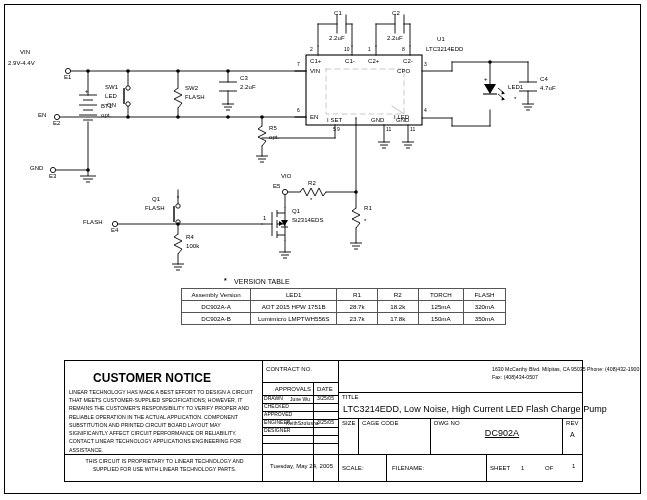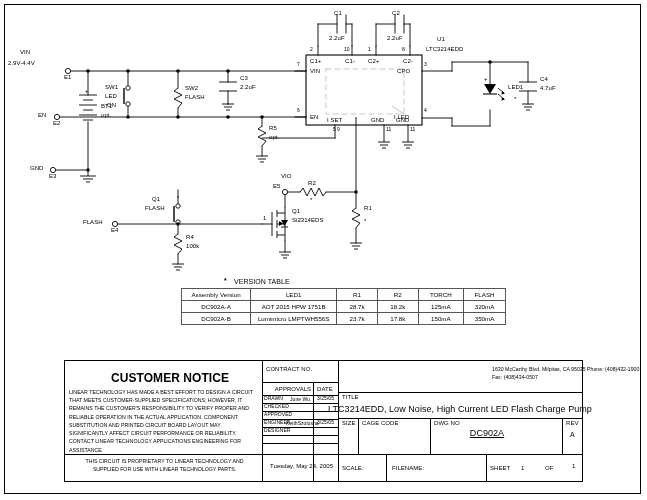--- a/index.html
+++ b/index.html
@@ -3,21 +3,21 @@
 <meta charset="utf-8">
 <style>
   html,body{margin:0;padding:0;background:#ffffff;}
   body{width:647px;height:500px;font-family:"Liberation Sans",sans-serif;color:#000;}
   #sheet{position:relative;width:647px;height:500px;overflow:hidden;background:#fff;}
   #border{position:absolute;left:4px;top:4px;width:637px;height:490px;border:1px solid #000;box-sizing:border-box;}
   .txt{position:absolute;white-space:pre;font-size:6.3px;line-height:1.05;letter-spacing:.05px;}
   .t7{font-size:7px;}
   .t6{font-size:6px;}
   .t5{font-size:5px;}
-  .t9{font-size:9px;}
+  .t9{font-size:9px;padding-left:30px;}
   .t12{font-size:12px;font-weight:bold;}
   .ctr{text-align:center;transform:translateX(-50%);}
   svg{position:absolute;left:0;top:0;overflow:visible;}
   
   .tb{position:absolute;box-sizing:border-box;border:1px solid #000;}
   .cellb{position:absolute;box-sizing:border-box;border:.7px solid #000;}
   table.vt{position:absolute;border-collapse:collapse;font-size:6.2px;}
   table.vt td,table.vt th{border:.7px solid #555;padding:2px 3px;text-align:center;font-weight:normal;}
   table.vt th{font-weight:normal;}
   .notice-p{position:absolute;font-size:5.2px;line-height:1.58;letter-spacing:.02px;}
@@ -387,21 +387,21 @@
         <td>17.8k</td>
         <td>150mA</td>
         <td>350mA</td>
       </tr>
     </tbody>
   </table>
 
   <div class="tb" style="left:64px;top:360px;width:519px;height:122px;"></div>
 
   <div class="cellb" style="left:64px;top:360px;width:198px;height:122px;border:none;"></div>
-  <div class="txt t12" style="left:170px;top:372px;text-align:center;transform:translateX(-50%);">CUSTOMER NOTICE</div>
+  <div class="txt t12" style="left:152px;top:372px;text-align:center;transform:translateX(-50%);">CUSTOMER NOTICE</div>
   <div class="notice-p" style="left:69px;top:388px;width:190px;">LINEAR TECHNOLOGY HAS MADE A BEST EFFORT TO DESIGN A
 CIRCUIT THAT MEETS CUSTOMER-SUPPLIED SPECIFICATIONS;
 HOWEVER, IT REMAINS THE CUSTOMER'S RESPONSIBILITY TO
 VERIFY PROPER AND RELIABLE OPERATION IN THE ACTUAL
 APPLICATION.  COMPONENT SUBSTITUTION AND PRINTED
 CIRCUIT BOARD LAYOUT MAY SIGNIFICANTLY AFFECT CIRCUIT
 PERFORMANCE OR RELIABILITY.  CONTACT LINEAR
 TECHNOLOGY APPLICATIONS ENGINEERING FOR ASSISTANCE.</div>
   <div style="position:absolute;left:64px;top:454px;width:198px;height:0;border-top:1px solid #000;"></div>
   <div class="notice-p" style="left:72px;top:457px;width:185px;text-align:center;">THIS CIRCUIT IS PROPRIETARY TO LINEAR TECHNOLOGY AND

